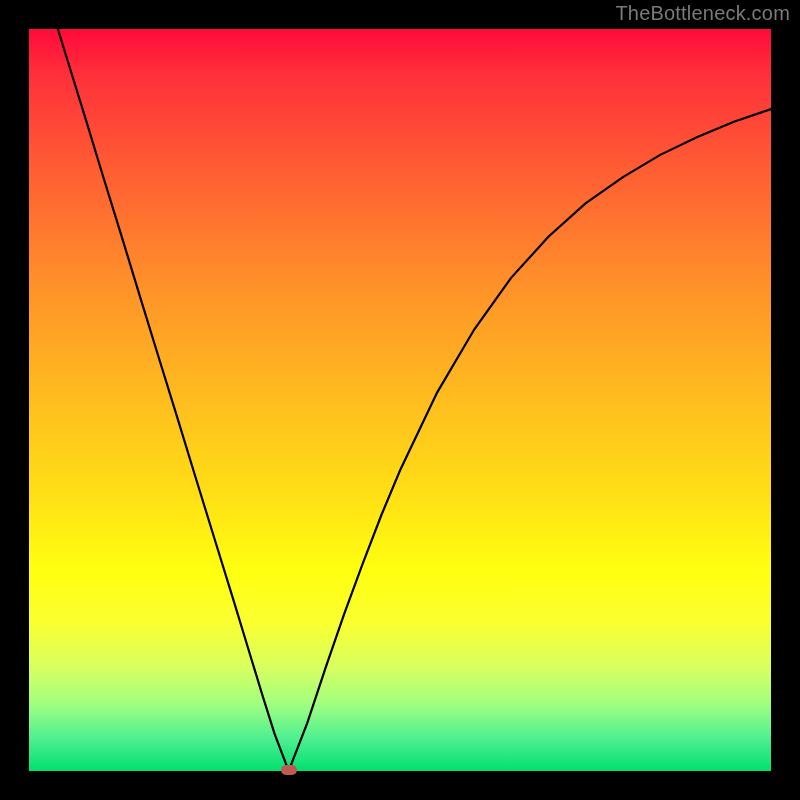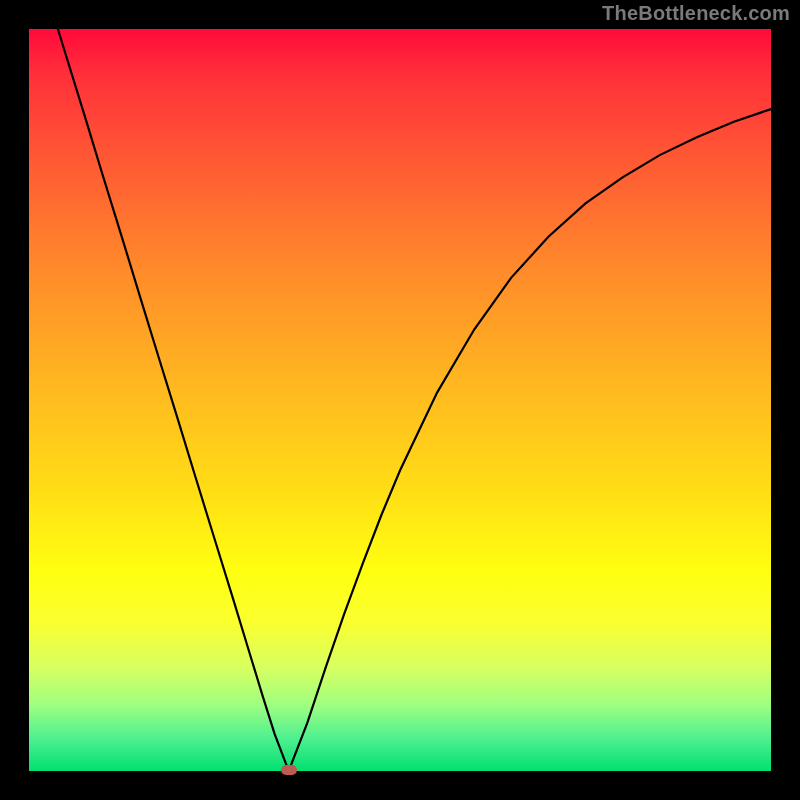--- a/index.html
+++ b/index.html
@@ -40,21 +40,21 @@
       #50f090 95.5%,
       #00e070 100%
     );
   }
   .watermark {
     position: absolute;
     top: 2px;
     right: 10px;
     color: #7a7a7a;
     font-size: 20px;
-    font-weight: 700;
+    font-weight: 400;
     letter-spacing: 0.2px;
     user-select: none;
     text-align: right;
   }
   svg.curve {
     position: absolute;
     left: 0;
     top: 0;
   }
   .minpoint {

